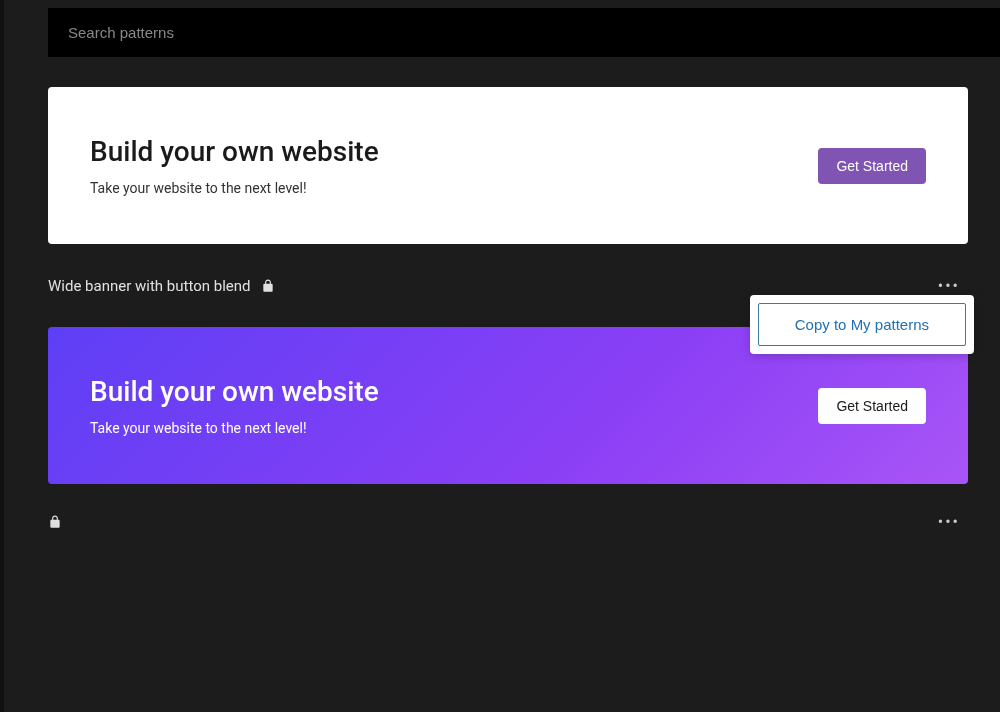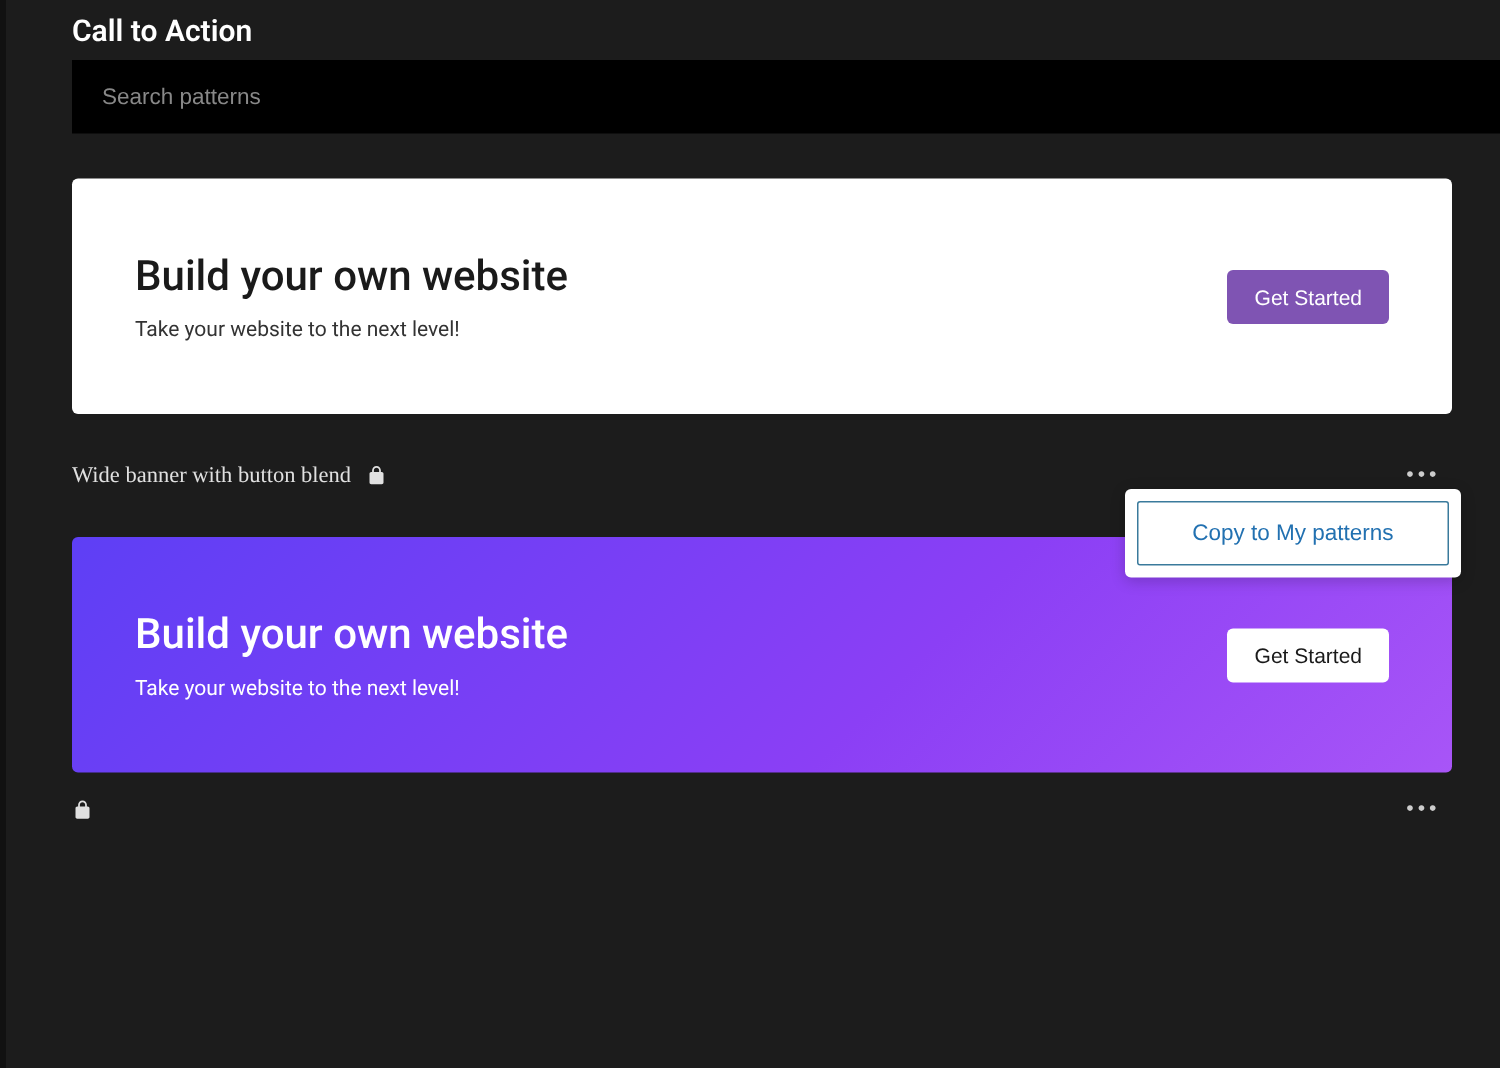--- a/index.html
+++ b/index.html
@@ -68,21 +68,20 @@
       font-size: 14px;
       font-weight: 500;
       cursor: pointer;
     }
     .pattern-label-row {
       display: flex;
       justify-content: space-between;
       align-items: center;
       margin-right: 32px;
       margin-bottom: 28px;
-      font-family: Liberation Serif, serif;
     }
     .pattern-label {
       display: flex;
       align-items: center;
       gap: 10px;
       color: #e0e0e0;
       font-size: 15px;
     }
     .lock-icon {
       width: 14px;
@@ -92,21 +91,21 @@
     .more-dots {
       color: #ccc;
       font-size: 16px;
       cursor: pointer;
       letter-spacing: 2px;
       padding: 4px 8px;
     }
     .pattern-card-purple-wrapper {
       position: relative;
       margin-right: 32px;
-      margin-bottom: 12px;
+      margin-bottom: 24px;
     }
     .pattern-card-purple {
       background: linear-gradient(135deg, #5e3ff5 0%, #8b3ff5 60%, #a855f7 100%);
       border-radius: 4px;
       padding: 48px 42px;
       display: flex;
       justify-content: space-between;
       align-items: center;
     }
     .pattern-card-purple .card-title {
@@ -156,21 +155,20 @@
       height: 100%;
       background: #111;
     }
   </style>
 </head>
 <body>
 
 <div class="side-bar"></div>
 
 <div class="container">
-  <h1 class="page-title">Call to Action</h1>
 
   <input type="text" class="search-input" placeholder="Search patterns" style="">
 
   
   <div class="pattern-card-white">
     <div>
       <h2 class="card-title">Build your own website</h2>
       <p class="card-subtitle">Take your website to the next level!</p>
     </div>
     <button class="btn-purple">Get Started</button>

